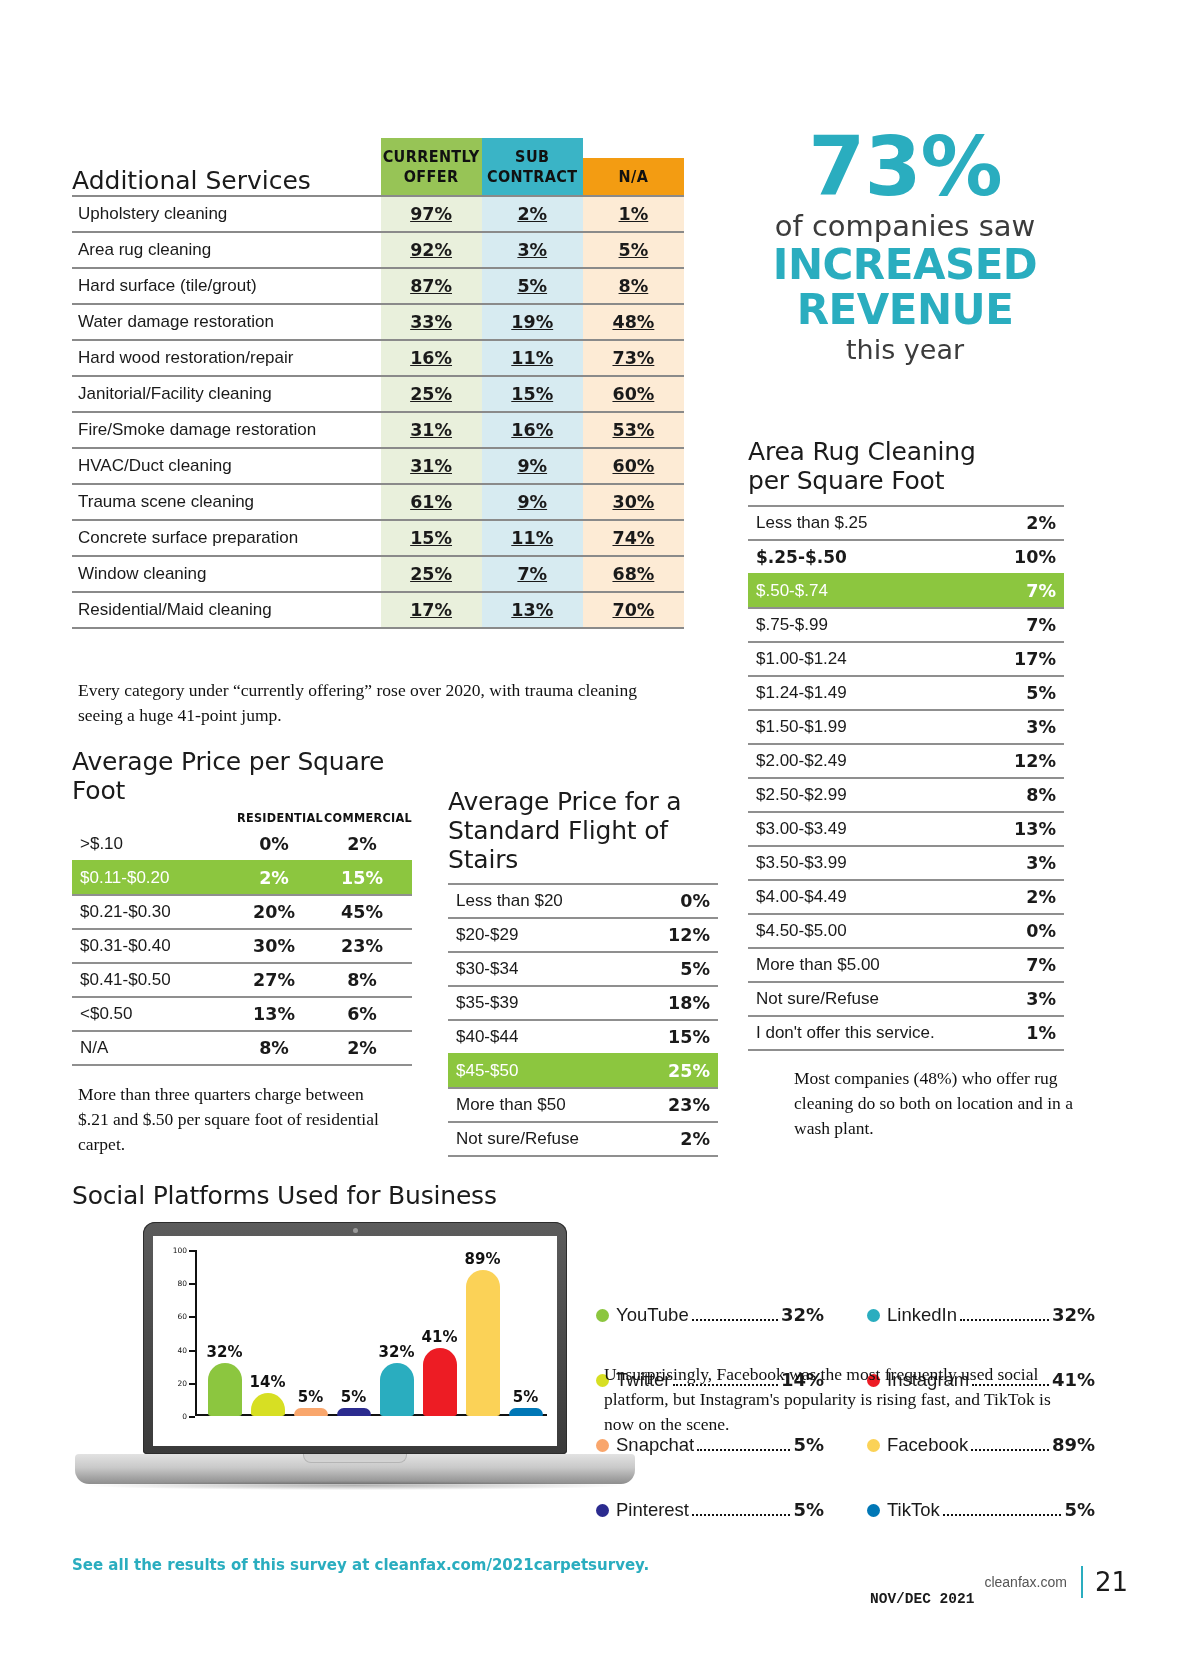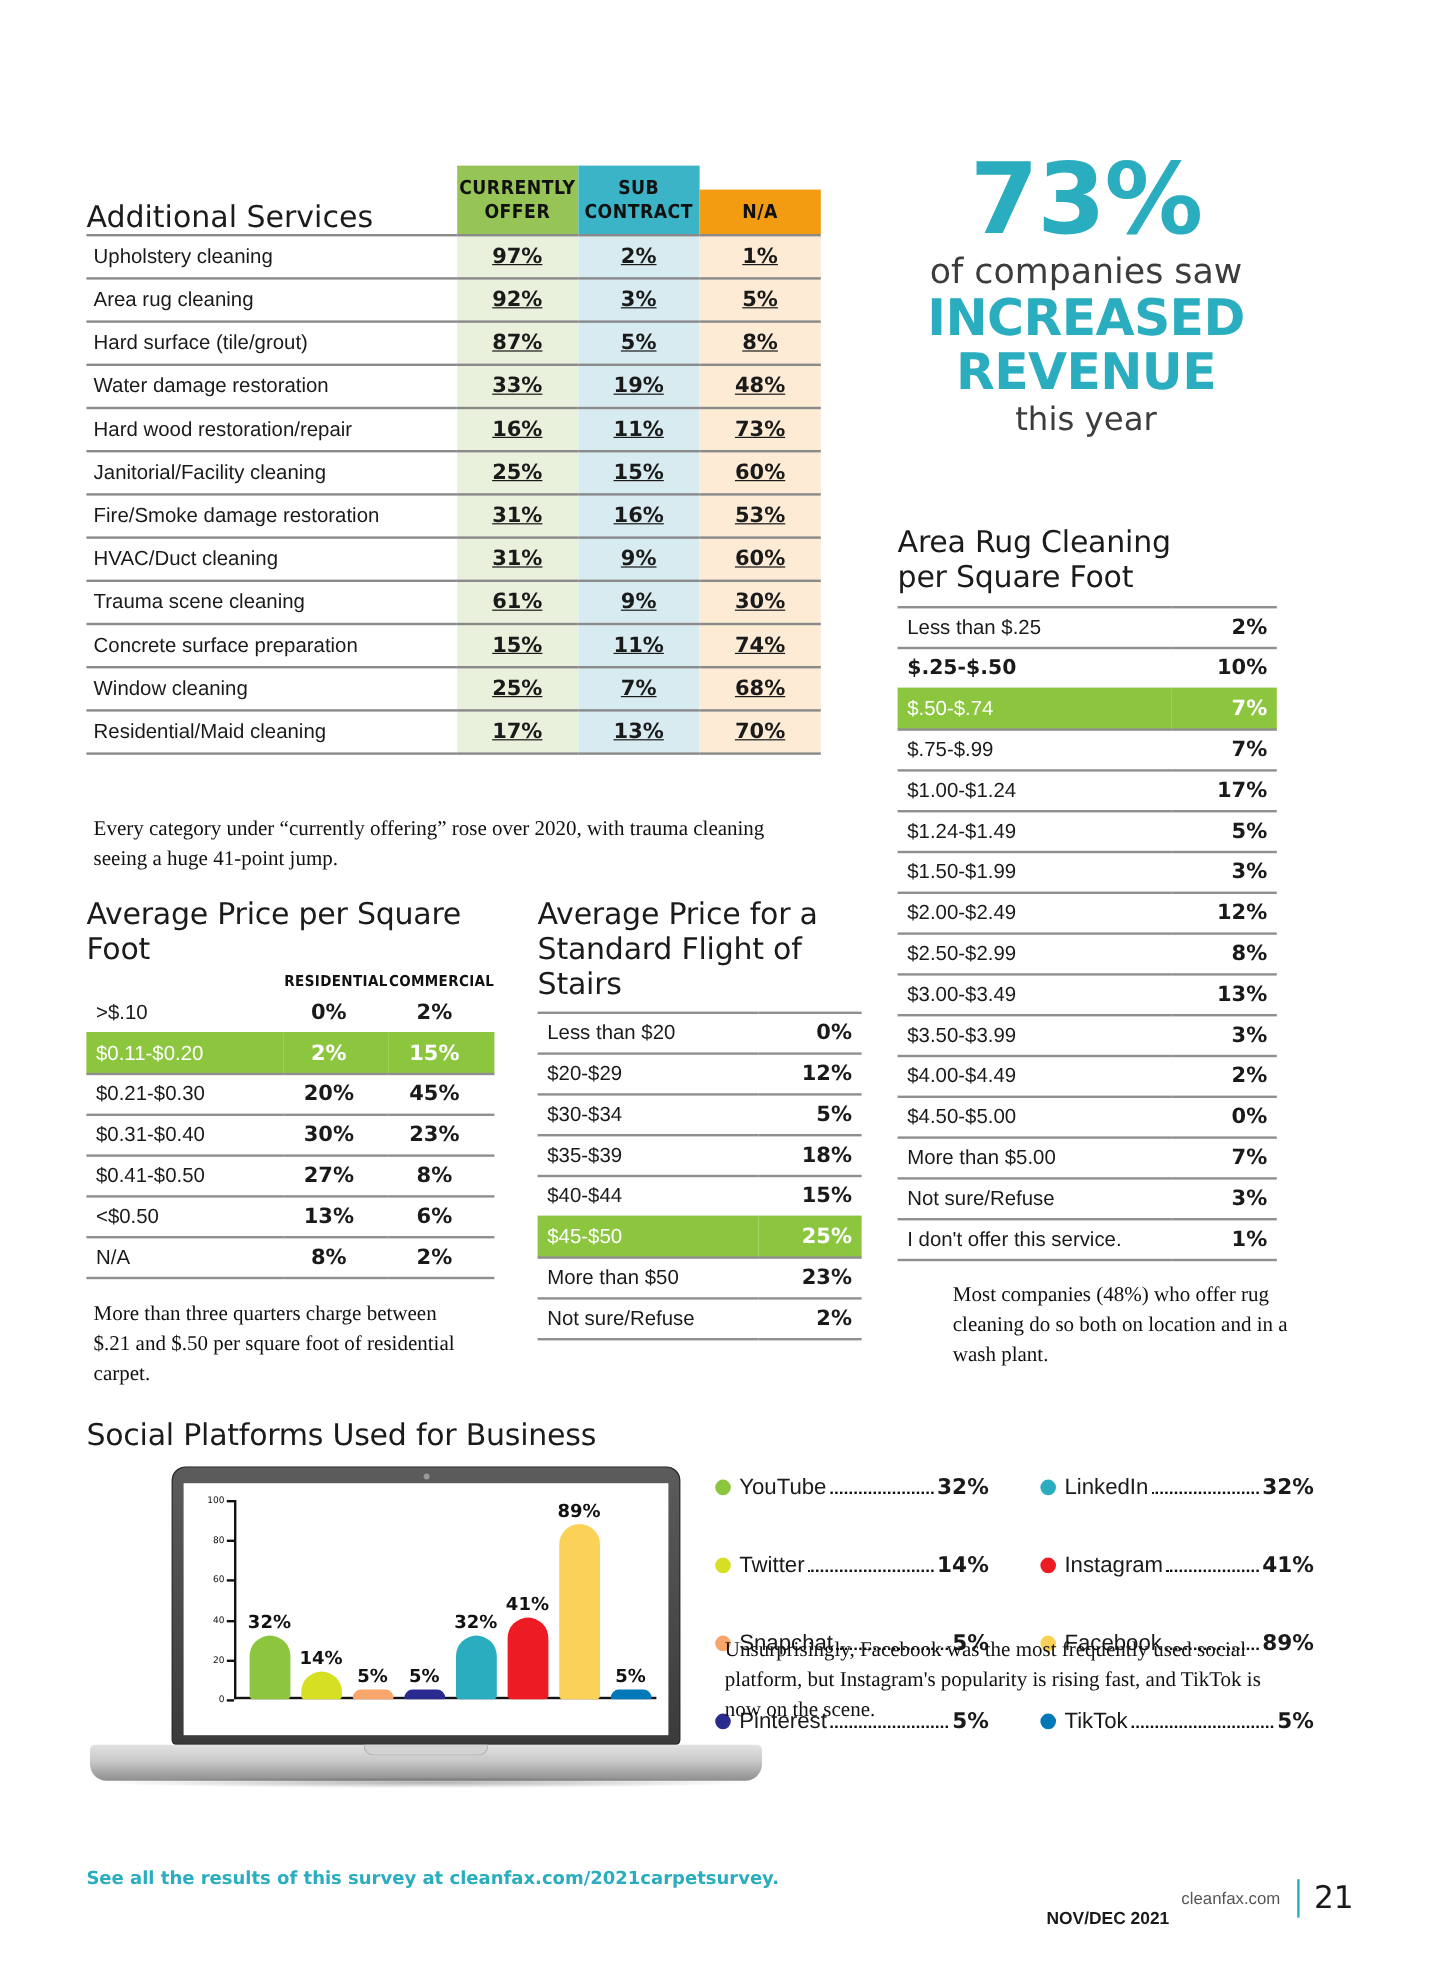--- a/index.html
+++ b/index.html
@@ -113,21 +113,21 @@
     color: #111; padding-bottom: 3px;
   }
   .minihdr span { width: 88px; text-align: center; }
   #avgsqft .lt col.a { width: 164px; }
   #avgsqft .lt col.b, #avgsqft .lt col.c { width: 88px; }
   #avgsqft .lt td.val { text-align: center; padding-right: 12px; }
   #avgsqft .lt tr:first-child td { border-top: none; }
 
   
   #stairs { position: absolute; left: 448px; top: 748px; width: 270px; }
-  #stairs .sect-title { margin-bottom: 9px; }
+  #stairs .sect-title { margin-bottom: 9px; margin-top: 40px; }
   #stairs .lt col.a { width: 184px; }
 
   
   #note-services { position: absolute; left: 78px; top: 678px; width: 600px; }
   #note-avg { position: absolute; left: 78px; top: 1082px; width: 310px; }
   #note-rug { position: absolute; left: 752px; top: 1066px; width: 315px; margin-left: 42px; }
 
   
   #social-title { position: absolute; left: 72px; top: 1182px; }
 
@@ -178,21 +178,21 @@
   }
   .bar { width: 34px; border-radius: 17px 17px 3px 3px; }
   .barlab {
     font-family: "DejaVu Sans", sans-serif; font-weight: 700; font-size: 15px;
     color: #111; margin-bottom: 2px; white-space: nowrap;
   }
   .xbase { position: absolute; left: 42px; right: 10px; bottom: 30px; height: 2px; background:#111; }
 
   
   #legend {
-    position: absolute; left: 596px; top: 1228px; width: 470px;
+    position: absolute; left: 596px; top: 1304px; width: 470px;
     display: grid; grid-template-columns: 228px 228px; column-gap: 14px; row-gap: 5px; gap: 43px;
   }
   .leg-item { display: flex; align-items: baseline; font-size: 18.5px;
     font-family: "Liberation Sans", sans-serif; }
   .dot { width: 13px; height: 13px; border-radius: 50%; flex: 0 0 13px;
     margin-right: 7px; position: relative; top: 1px; }
   .leg-name { white-space: nowrap; }
   .dots-fill {
     flex: 1 1 auto; border-bottom: 2.6px dotted #111;
     margin: 0 3px 5px 3px; min-width: 6px;
@@ -202,21 +202,21 @@
   #note-social { position: absolute; left: 604px; top: 1362px; width: 450px; }
 
   
   #footer { position: absolute; left: 0; top: 1556px; width: 1200px; height: 60px; }
   #foot-left {
     position: absolute; left: 72px; top: 0;
     font-family: "DejaVu Sans", sans-serif; font-weight: 700; font-size: 15px;
     color: #2aadbf;
   }
   #foot-right { position: absolute; right: 72px; top: 0; display: flex; align-items: center; }
-  .foot-issue { font-family: Liberation Sans, sans-serif; font-weight: 700; font-size: 14.5px; color: #1a1a1a; margin-top: 35px; }
+  .foot-issue { font-family: Liberation Mono, monospace; font-weight: 700; font-size: 14.5px; color: #1a1a1a; margin-top: 35px; }
   .foot-site { font-family: "Liberation Sans", sans-serif; font-size: 14px; color: #555; margin-left: 10px; }
   .foot-rule { width: 2px; height: 32px; background: #2aadbf; margin: 0 12px 0 14px; }
   .foot-page { font-family: "DejaVu Sans", sans-serif; font-size: 26px; color: #1a1a1a; }
 </style>
 </head>
 <body>
 
 <div class="page">
 
   <div id="svc-table">

